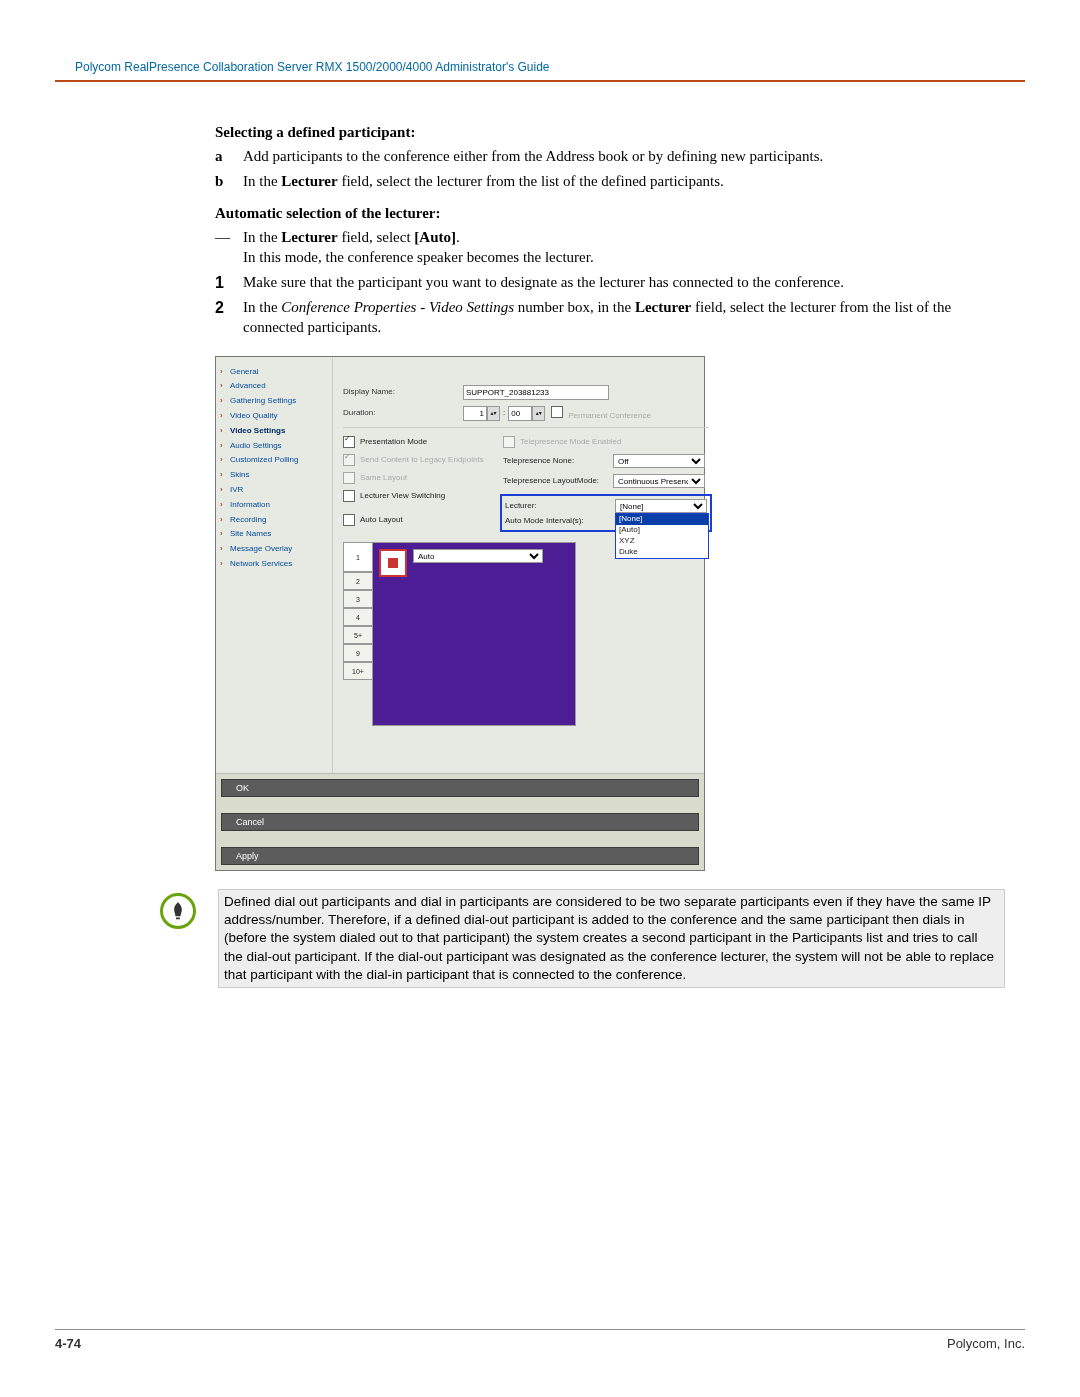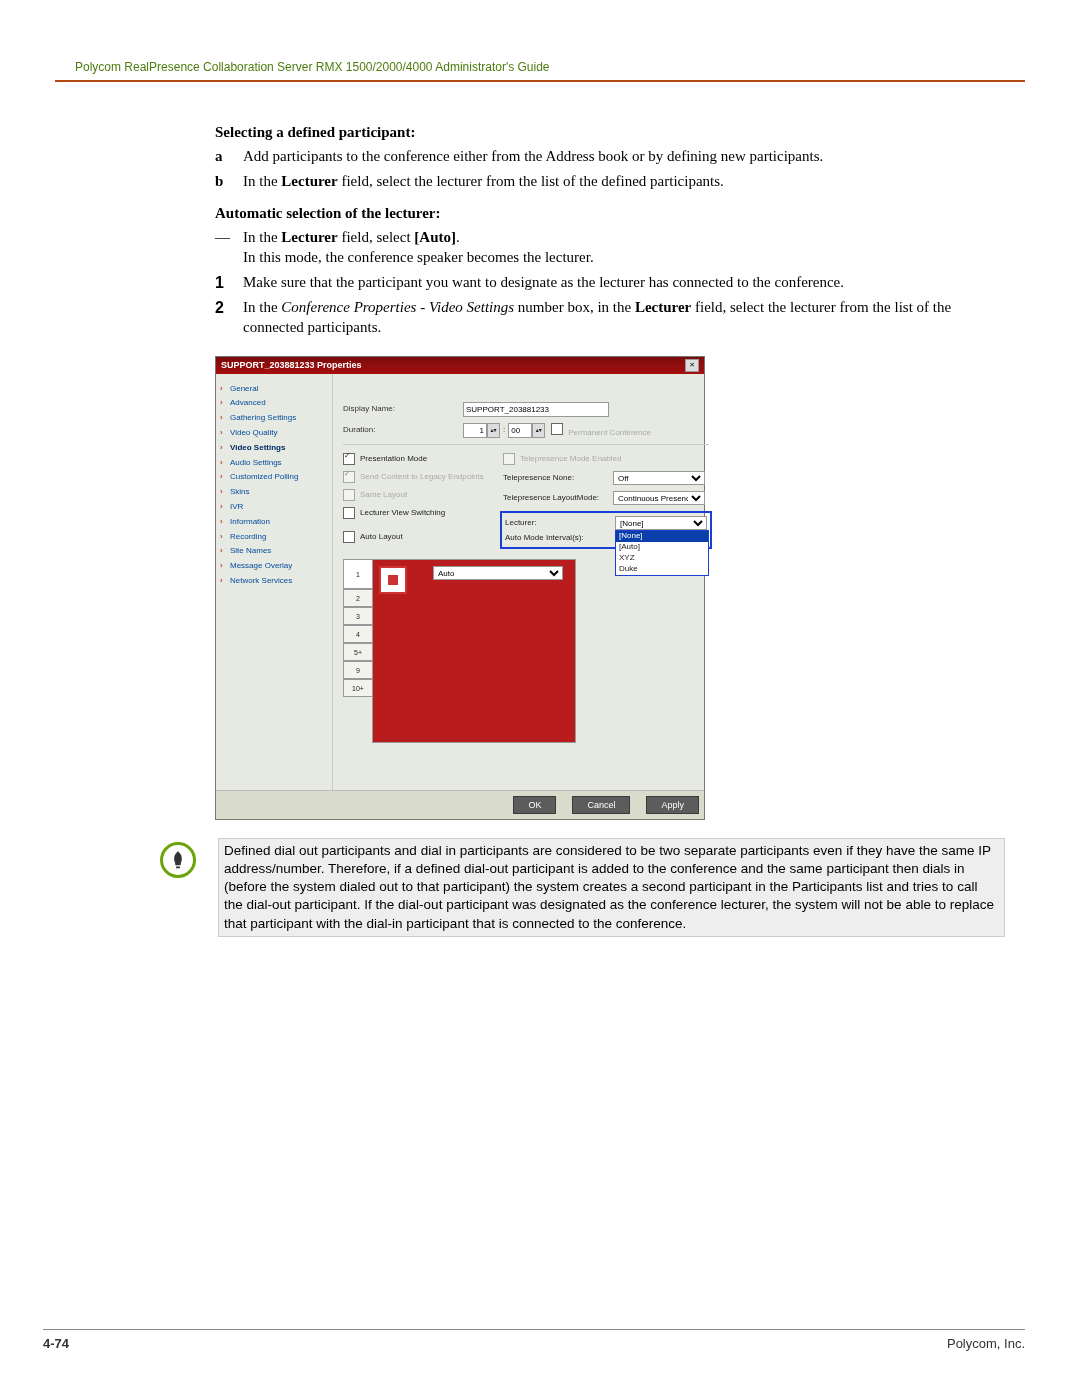--- a/index.html
+++ b/index.html
@@ -12,21 +12,21 @@
   .page{
     width:1080px;
     height:1397px;
     position:relative;
     box-sizing:border-box;
     padding:60px 55px 40px 55px;
   }
   .header{
     font-family:Arial, Helvetica, sans-serif;
     font-size:12px;
-    color:#4d7c0f;
+    color:#0369a1;
     margin-left:20px;
   }
   .rule{
     border:none;
     border-top:2px solid #b74a17;
     margin:6px 0 40px 0;
   }
   .content{
     margin-left:160px;
     margin-right:20px;
@@ -95,31 +95,31 @@
     display:flex;margin-top:10px;
   }
   .dlg .layout-tabs{display:flex;flex-direction:column;}
   .dlg .layout-tabs .t{
     border:1px solid #999;background:#f3f3ed;width:28px;height:16px;
     font-size:7px;display:flex;align-items:center;justify-content:center;
     border-right:none;
   }
   .dlg .layout-tabs .t.active{background:#fff;height:28px;}
   .dlg .layout-panel{
-    border:1px solid #999;background:#b91c1c;width:190px;height:170px;
-    padding:6px;display:flex;align-items:flex-start;gap:20px;
+    border:1px solid #999;background:#4c1d95;width:190px;height:170px;
+    padding:6px;display:flex;align-items:flex-start;
   }
   .dlg .layout-icon{
     width:24px;height:24px;border:2px solid #c33;background:#fff;margin-right:6px;
     display:inline-flex;align-items:center;justify-content:center;
   }
   .dlg .layout-icon .inner{width:10px;height:10px;background:#c33;}
   .dlg .btnbar{
     background:#d9dccd;border-top:1px solid #bbb;padding:5px;
-    display:flex;justify-content:flex-end;gap:16px;
+    display:flex;justify-content:flex-end;gap:16px;flex-direction:column;
   }
   .dlg .btn{
     background:#5c5c5c;color:#fff;border:1px solid #3a3a3a;
     padding:2px 14px;font-size:9px;
   }
   .dlg .lecturer-dd{
     border:1px solid #1b3fd6;background:#fff;width:92px;
   }
   .dlg .lecturer-dd .opt{padding:0 3px;}
   .dlg .lecturer-dd .opt.sel{background:#0a3ea8;color:#fff;}
@@ -133,21 +133,21 @@
     margin-top:4px;
   }
   .note .icon svg{width:14px;height:18px;}
   .note .box{
     flex:1;margin-left:22px;background:#eee;border:1px solid #ccc;
     font-family:Arial, Helvetica, sans-serif;font-size:13.5px;line-height:1.35;
     padding:3px 5px;
   }
   
   .footer{
-    position:absolute;bottom:46px;left:43px;right:55px;
+    position:absolute;bottom:46px;left:55px;right:55px;
     display:flex;justify-content:space-between;
     font-family:Arial, Helvetica, sans-serif;font-size:13px;color:#333;
     border-top:1px solid #888;padding-top:6px;
   }
   .footer .pn{font-weight:bold;}
 </style>
 </head>
 <body>
 
 <div class="page">
@@ -184,24 +184,20 @@
     </div>
     <div class="list-row num">
       <div class="marker">2</div>
       <div class="txt">
         <span>In the </span><span class="italic">Conference Properties - Video Settings</span><span> number box, in the </span><span class="bold">Lecturer</span><span> field, select the lecturer from the list of the connected participants.</span>
       </div>
     </div>
 
     <div class="dialog-wrap">
       <div class="dlg">
-        <div class="titlebar">
-          <span>SUPPORT_203881233 Properties</span>
-          <span class="closebox">×</span>
-        </div>
         <div class="body">
           <div class="nav" id="dlg-nav">
               <div class="item">General</div>
               <div class="item">Advanced</div>
               <div class="item">Gathering Settings</div>
               <div class="item">Video Quality</div>
               <div class="item active">Video Settings</div>
               <div class="item">Audio Settings</div>
               <div class="item">Customized Polling</div>
               <div class="item">Skins</div>

